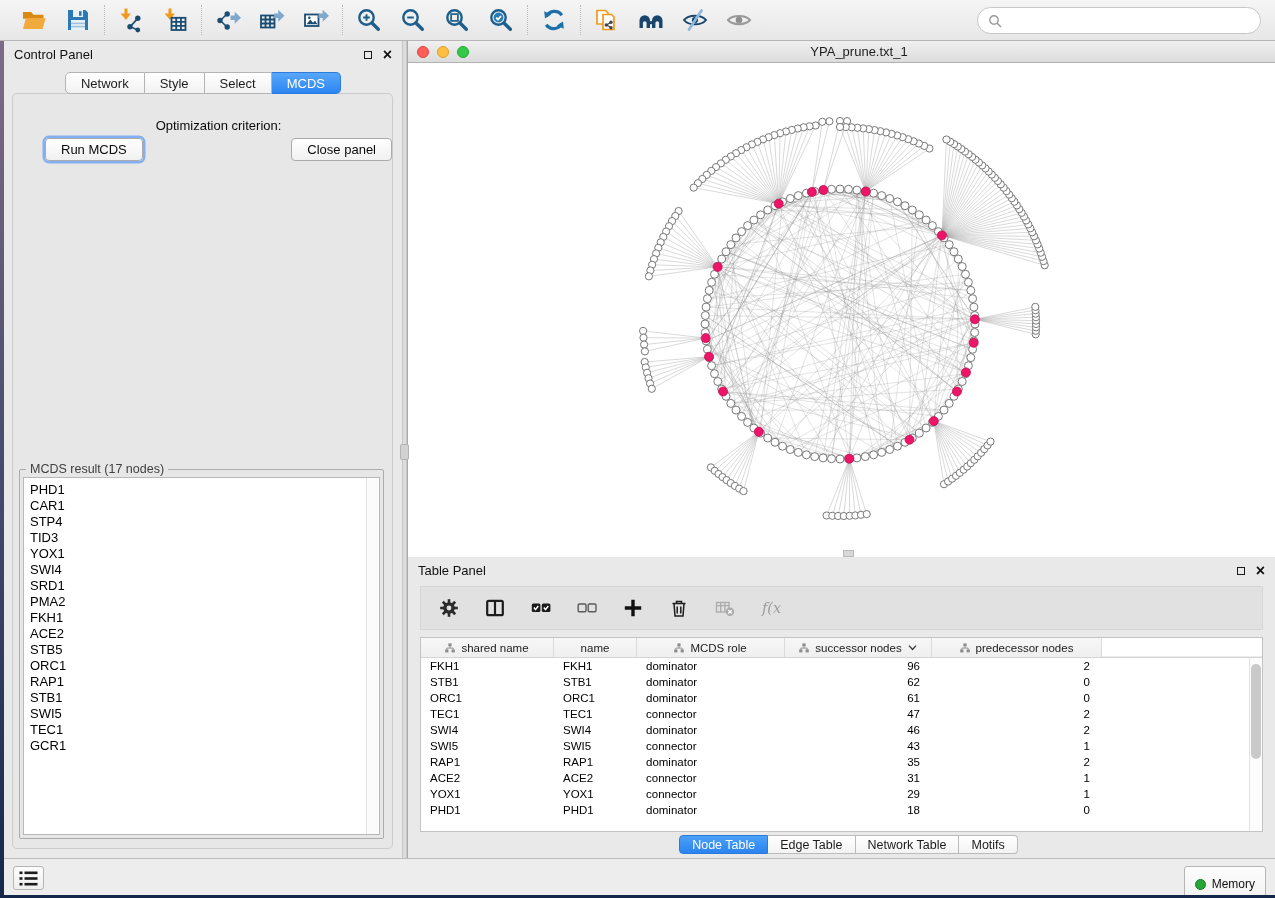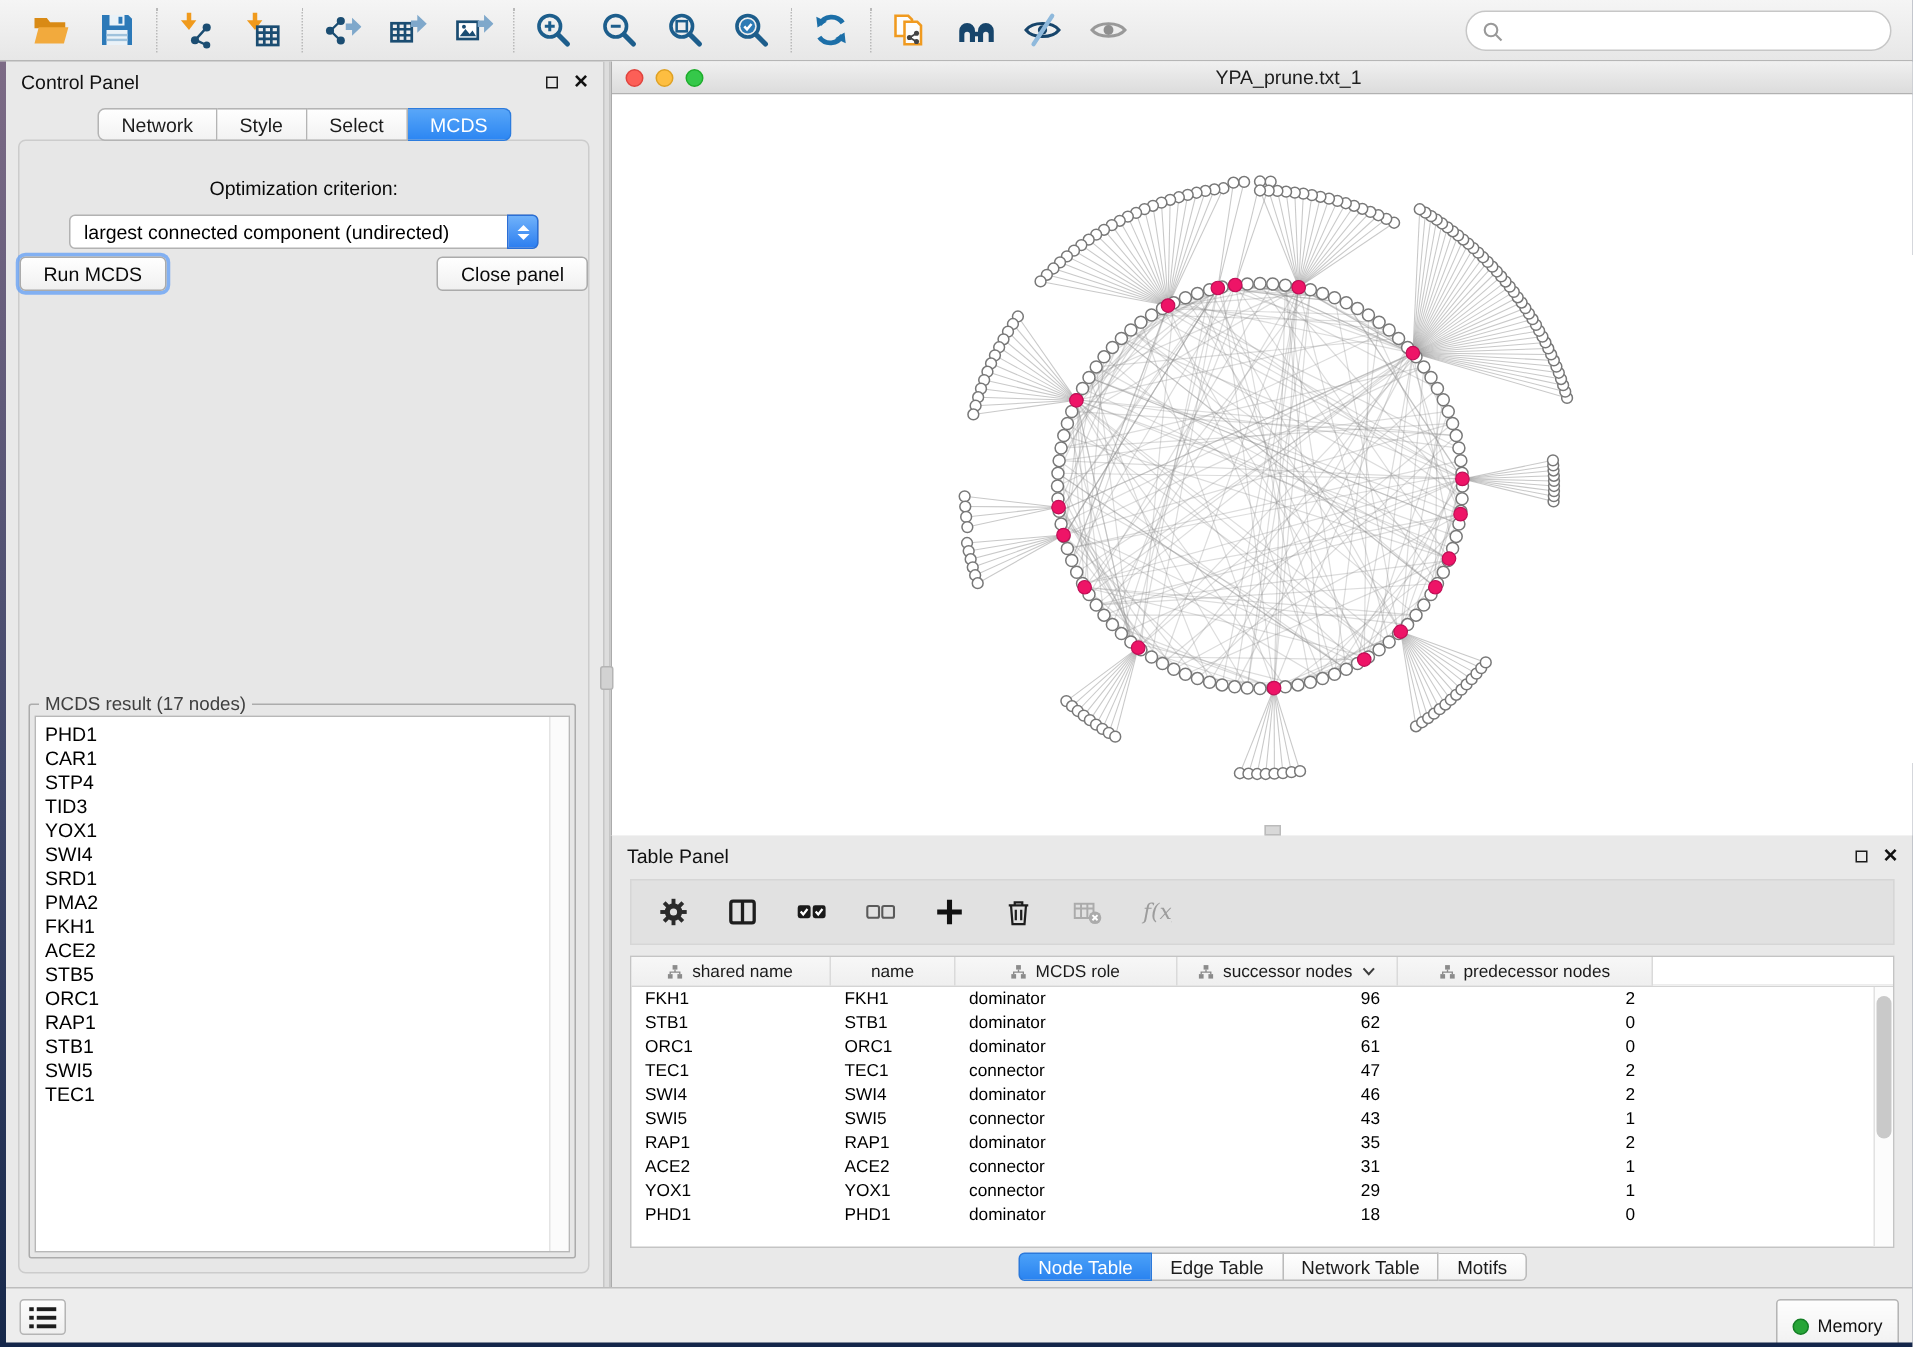--- a/index.html
+++ b/index.html
@@ -30,21 +30,21 @@
   .panel-ctrl { display:flex; align-items:center; gap:11px; }
   .float-box { width:8px; height:8px; border:1.5px solid #1b1b1b; display:inline-block; }
   .close-x { font-size:16px; font-weight:bold; color:#111; line-height:10px; }
   .cp-tabs { position:absolute; top:31px; left:0; right:0; display:flex; justify-content:center; z-index:3; }
   .seg-tab { background:linear-gradient(#FFFFFF,#F2F2F2); border:1px solid #B4B4B4; border-left:none;
     padding:3px 15px; font-size:13px; color:#1c1c1c; height:22px; display:flex; align-items:center; }
   .seg-tab:first-child { border-left:1px solid #B4B4B4; border-radius:5px 0 0 5px; }
   .seg-tab:last-child { border-radius:0 5px 5px 0; }
   .seg-tab.active { background:linear-gradient(#58A6F8,#2C86F2); color:#fff; border-color:#2C7CDE; }
   .cp-body { position:absolute; top:52px; left:8px; right:9px; bottom:9px;
-    background:#E7E7E7; border:1px solid #CCCCCC; border-radius:5px; }
+    background:#E7E7E7; border:1px solid #CCCCCC; border-radius:5px;padding-left:32px; }
   .crit-label { margin-top:24px; text-align:center; font-size:13px; color:#0a0a0a; }
   .dropdown { position:relative; width:313px; height:23px; margin:10px auto 0; background:#fff;
     border:1px solid #B2B2B2; border-radius:4px; font-size:13px; display:flex; align-items:center; padding-left:9px; }
   .dd-stepper { position:absolute; right:-1px; top:-1px; width:21px; height:23px;
     background:linear-gradient(#70B2FA,#2C7EF0); border:1px solid #2B6FD6; border-radius:0 4px 4px 0;
     display:flex; flex-direction:column; align-items:center; justify-content:center; gap:2px; }
   .tri-up { width:0; height:0; border-left:4px solid transparent; border-right:4px solid transparent; border-bottom:4.5px solid #fff; }
   .tri-dn { width:0; height:0; border-left:4px solid transparent; border-right:4px solid transparent; border-top:4.5px solid #fff; }
   .btn-row { display:flex; justify-content:space-between; gap:26px; margin-top:5px; }
   .btn { height:23px; padding:0 15px; font-size:13px; background:linear-gradient(#FFFFFF,#F0F0F0);
@@ -325,27 +325,20 @@
       </span>
     </div>
     <div class="cp-tabs" id="cp-tabs">
         <div class="seg-tab">Network</div>
         <div class="seg-tab">Style</div>
         <div class="seg-tab">Select</div>
         <div class="seg-tab active">MCDS</div>
       </div>
     <div class="cp-body">
       <div class="crit-label">Optimization criterion:</div>
-      <div class="dropdown">
-        <span>largest connected component (undirected)</span>
-        <span class="dd-stepper">
-            <span class="tri-up"></span>
-            <span class="tri-dn"></span>
-          </span>
-      </div>
       <div class="btn-row">
         <button class="btn focused">Run MCDS</button>
         <button class="btn">Close panel</button>
       </div>
       <div class="result-group">
         <span class="result-title">MCDS result (17 nodes)</span>
         <div class="mcds-list" id="mcds-list">
             <div class="mcds-item">PHD1</div>
             <div class="mcds-item">CAR1</div>
             <div class="mcds-item">STP4</div>
@@ -355,20 +348,21 @@
             <div class="mcds-item">SRD1</div>
             <div class="mcds-item">PMA2</div>
             <div class="mcds-item">FKH1</div>
             <div class="mcds-item">ACE2</div>
             <div class="mcds-item">STB5</div>
             <div class="mcds-item">ORC1</div>
             <div class="mcds-item">RAP1</div>
             <div class="mcds-item">STB1</div>
             <div class="mcds-item">SWI5</div>
             <div class="mcds-item">TEC1</div>
+            <div class="mcds-item">GCR1</div>
           <div class="mcds-scroll"></div>
         </div>
       </div>
     </div>
   </div>
 
   <div class="v-split"></div>
   <div class="v-handle"></div>
   <div class="h-handle"></div>
 

